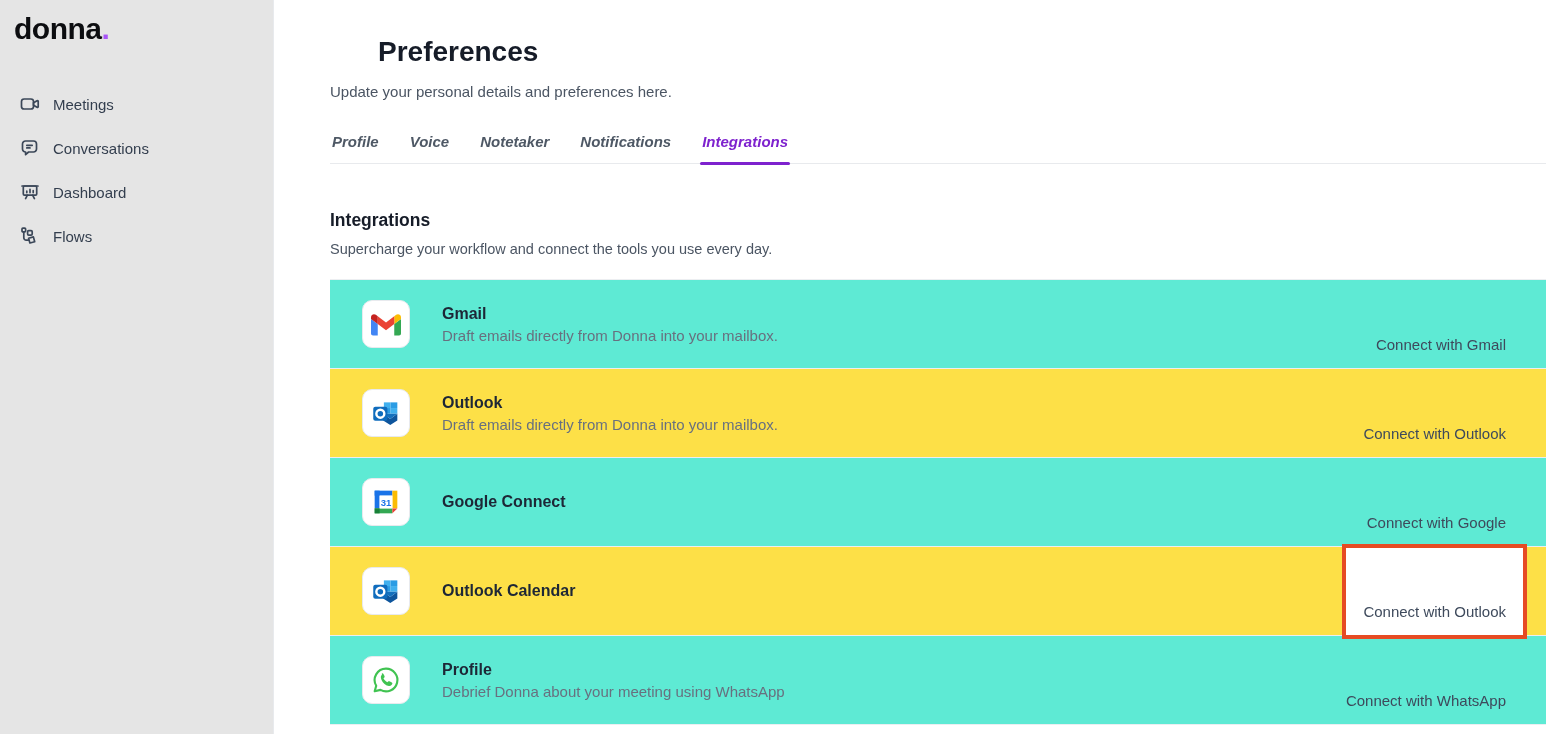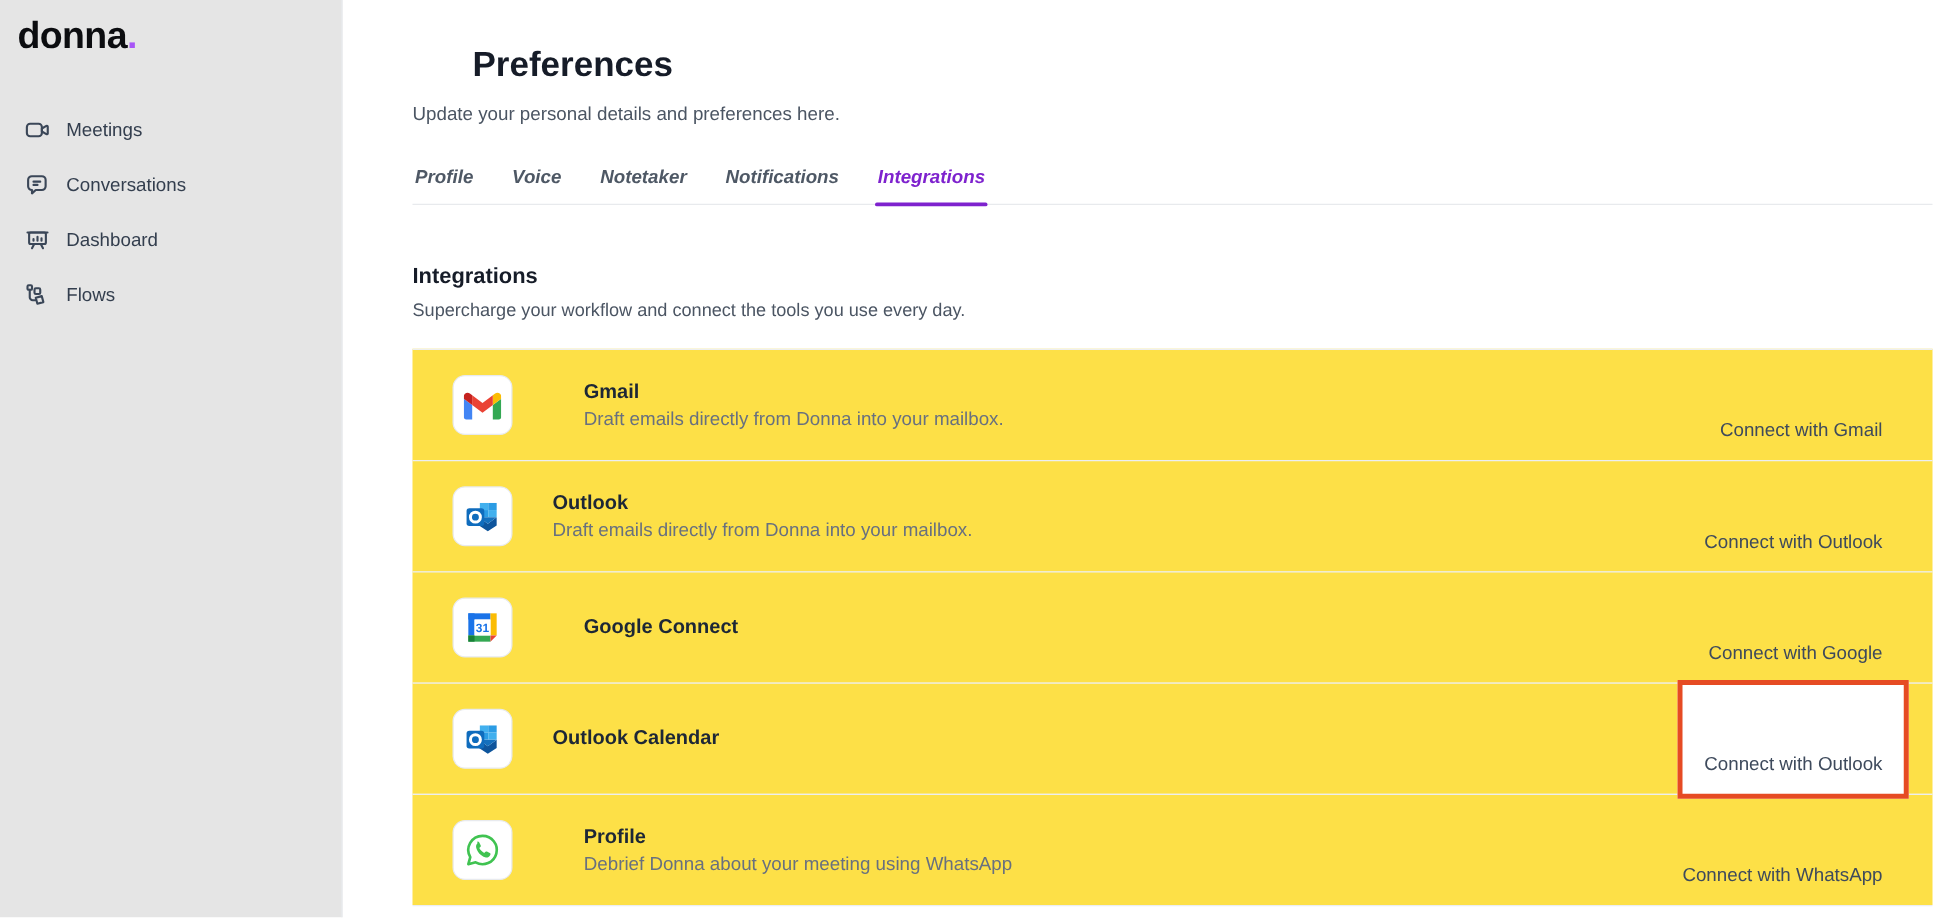--- a/index.html
+++ b/index.html
@@ -23,21 +23,21 @@
   .page-sub { margin-top:15px; font-size:15px; color:#4b5563; }
   .tabs { margin-top:33px; display:flex; gap:27px; border-bottom:1px solid #e8eaed; }
   .tab { padding:0 2px 13px; font-size:15px; font-weight:600; color:#4e5865; cursor:pointer; position:relative;font-style:italic; }
   .tab.active { color:#7e22ce; }
   .tab.active::after { content:""; position:absolute; left:0; right:0; bottom:-2px; height:3px; background:#7e22ce; border-radius:2px; }
   .section { margin-top:46px; }
   .section-title { font-size:17.5px; font-weight:700; color:#161c28; }
   .section-sub { margin-top:10px; font-size:14.5px; color:#4b5563; }
   .rows { margin-top:22px; border-bottom:1px solid #eceef1; }
   .row { display:flex; align-items:center; height:89px; padding:0 40px 0 32px; border-top:1px solid #eceef1; background:#fde047; }
-  .row.alt { background:#fde047;gap:25px; }
+  .row.alt { background:#5eead4; }
   .icon-card { width:48px; height:48px; background:#fff; border:1px solid #e8eaee; border-radius:10px; display:flex; align-items:center; justify-content:center; flex:none; }
   .icon-card svg { width:34px; height:34px; }
   .icon-card svg.gmail { width:30px; height:24px; }
   .row-text { margin-left:32px; }
   .row-title { font-size:16px; font-weight:600; color:#1d2736; }
   .row-desc { margin-top:4px; font-size:15px; color:#68707f; }
   .row-desc:empty { display:none; }
   .row-action { margin-left:auto; font-size:15px; color:#3e4a5c; cursor:pointer; white-space:nowrap;margin-top:40px; }
   .annotation { margin-left:auto; margin-right:-21px; border:4px solid #e64b23; background:#fff; padding:15px 17px; display:flex; }
   .annotation .row-action { margin-left:0; }

